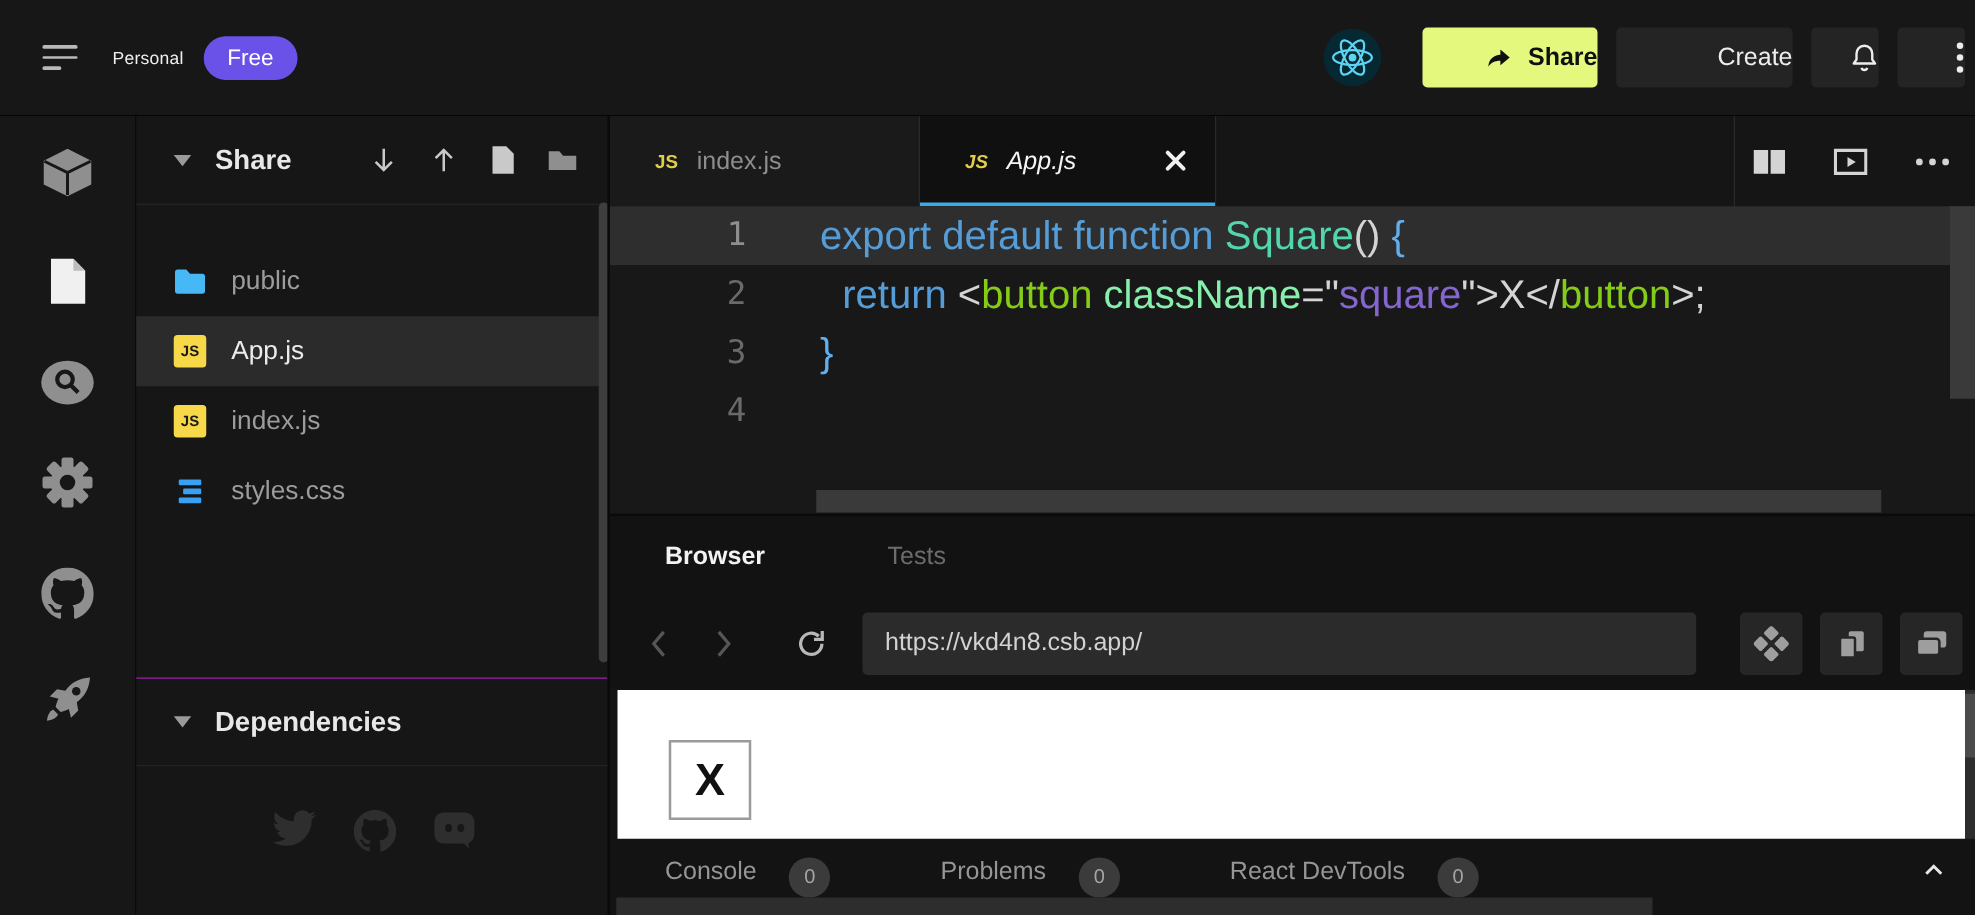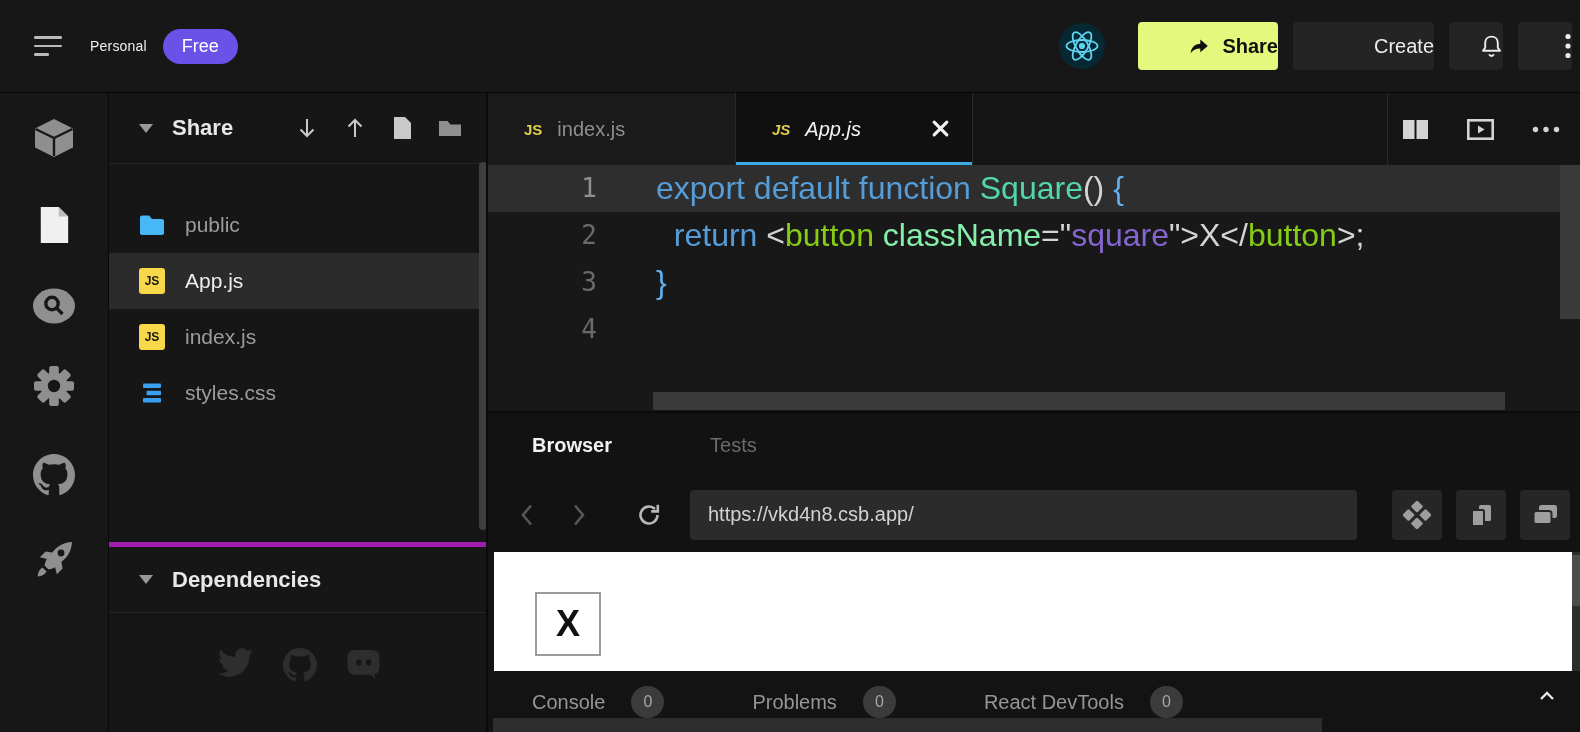--- a/index.html
+++ b/index.html
@@ -30,21 +30,21 @@
   .sechead .tri{width:0;height:0;border-left:7px solid transparent;border-right:7px solid transparent;border-top:9px solid #9A9A9A;}
   .sechead .ttl{margin-left:19px;font-size:22px;font-weight:700;color:#E8E8E8;}
   .fhead{border-bottom:1px solid #242424;}
   .factions{margin-left:auto;margin-right:24px;display:flex;align-items:center;gap:26px;}
   .factions span{display:flex;cursor:pointer;}
   .ftree{position:absolute;left:0;top:104px;width:100%;}
   .frow{height:56px;display:flex;align-items:center;padding-left:30px;font-size:21px;color:#9C9C9C;cursor:pointer;}
   .frow.sel{background:#2B2B2B;color:#ECECEC;}
   .ficon{width:26px;margin-right:20px;display:flex;align-items:center;justify-content:center;}
   .jsb{width:26px;height:26px;border-radius:3px;background:#F6D848;color:#1A1A1A;font-size:12px;font-weight:800;display:flex;align-items:center;justify-content:center;}
-  .deps{position:absolute;left:0;top:449px;width:100%;border-top:5px solid #a21caf;border-bottom:1px solid #242424;}
+  .deps{position:absolute;left:0;top:449px;width:100%;border-top:1px solid #a21caf;border-bottom:1px solid #242424;}
   .social{position:absolute;left:109px;top:555px;display:flex;gap:29px;}
   .social span{cursor:pointer;display:flex;}
   .fscroll{position:absolute;left:370px;top:69px;width:8px;height:368px;background:#3E3E3E;border-radius:4px;}
 
   
   .main{position:absolute;left:486px;top:93px;width:1094px;height:639px;background:#161616;border-left:2px solid #0a0a0a;}
   .tabbar{position:absolute;left:0;top:0;width:100%;height:72px;background:#151515;}
   .tab{position:absolute;top:0;height:72px;display:flex;align-items:center;padding-left:36px;border-right:1px solid #2A2A2A;font-size:20px;cursor:pointer;}
   .tab .jsglyph{color:#E2CE4D;font-weight:800;font-size:15px;margin-right:15px;}
   .tab1{left:0;width:248px;background:#1A1A1A;color:#8E8E8E;}
@@ -77,21 +77,21 @@
   .nbtn{width:50px;height:50px;background:#262626;border-radius:4px;display:flex;align-items:center;justify-content:center;cursor:pointer;}
 
   .preview{position:absolute;left:0;top:458px;width:100%;height:121px;background:#141414;}
   .pwhite{position:absolute;left:6px;top:1px;width:1078px;height:119px;background:#ffffff;}
   .pxbtn{position:absolute;left:41px;top:40px;width:66px;height:64px;background:#fff;border:2px solid #9B9B9B;color:#111;font-size:36px;font-weight:700;display:flex;align-items:center;justify-content:center;cursor:pointer;}
   .pscroll{position:absolute;left:1084px;top:1px;width:10px;height:119px;background:#2D2D2D;}
   .pthumb{position:absolute;left:0;top:3px;width:10px;height:51px;background:#4B4B4B;}
 
   
   .consbar{position:absolute;left:0;top:579px;width:100%;height:60px;background:#131313;display:flex;align-items:center;padding-left:44px;}
-  .cb-item{display:flex;align-items:center;cursor:pointer;}
+  .cb-item{display:flex;align-items:flex-start;cursor:pointer;}
   .cb-label{font-size:20px;color:#969696;}
   .cb-badge{margin-left:26px;min-width:33px;height:32px;border-radius:16px;background:#3B3B3B;color:#A6A6A6;font-size:16px;display:flex;align-items:center;justify-content:center;padding:0 4px;}
   .cb-item + .cb-item{margin-left:88px;}
   .cb-up{position:absolute;right:24px;top:18px;display:flex;cursor:pointer;}
   .cb-strip{position:absolute;left:5px;bottom:0;width:829px;height:14px;background:#2D2D2D;cursor:pointer;}
 </style>
 </head>
 <body>
 
 <div class="app">

